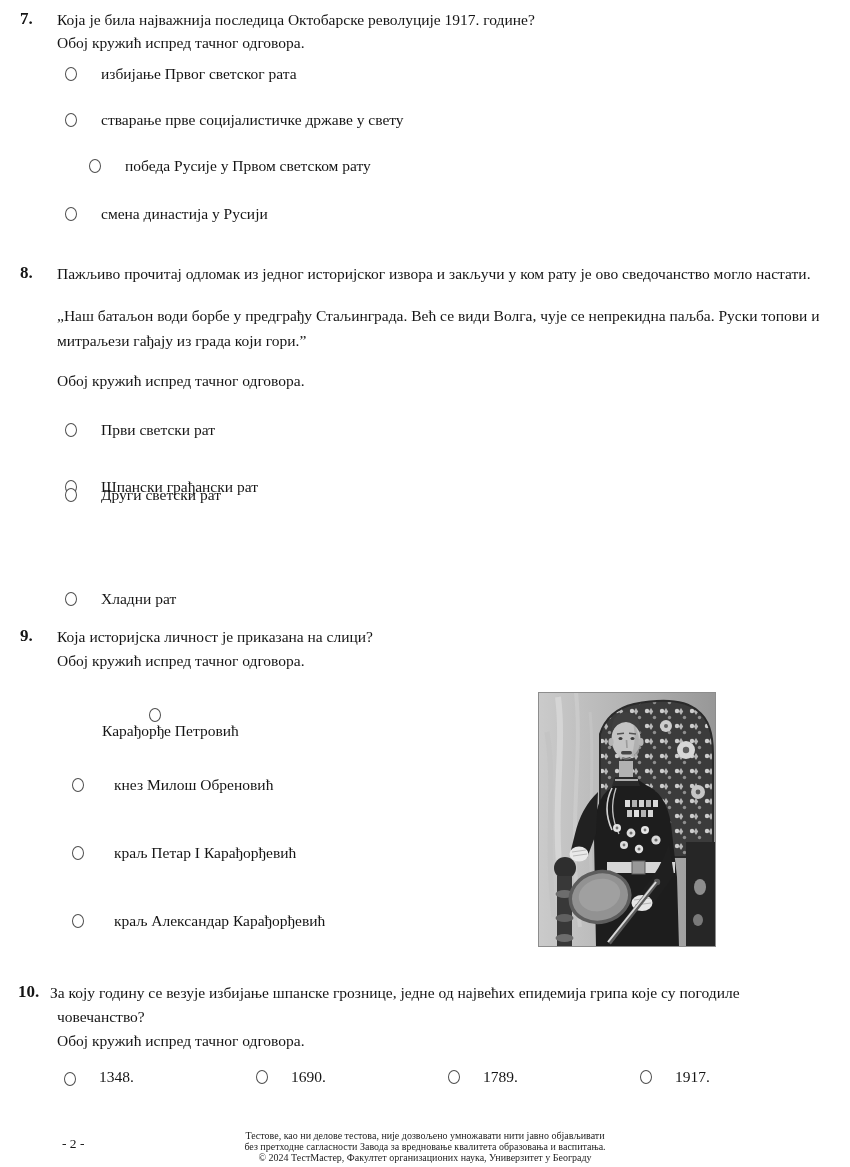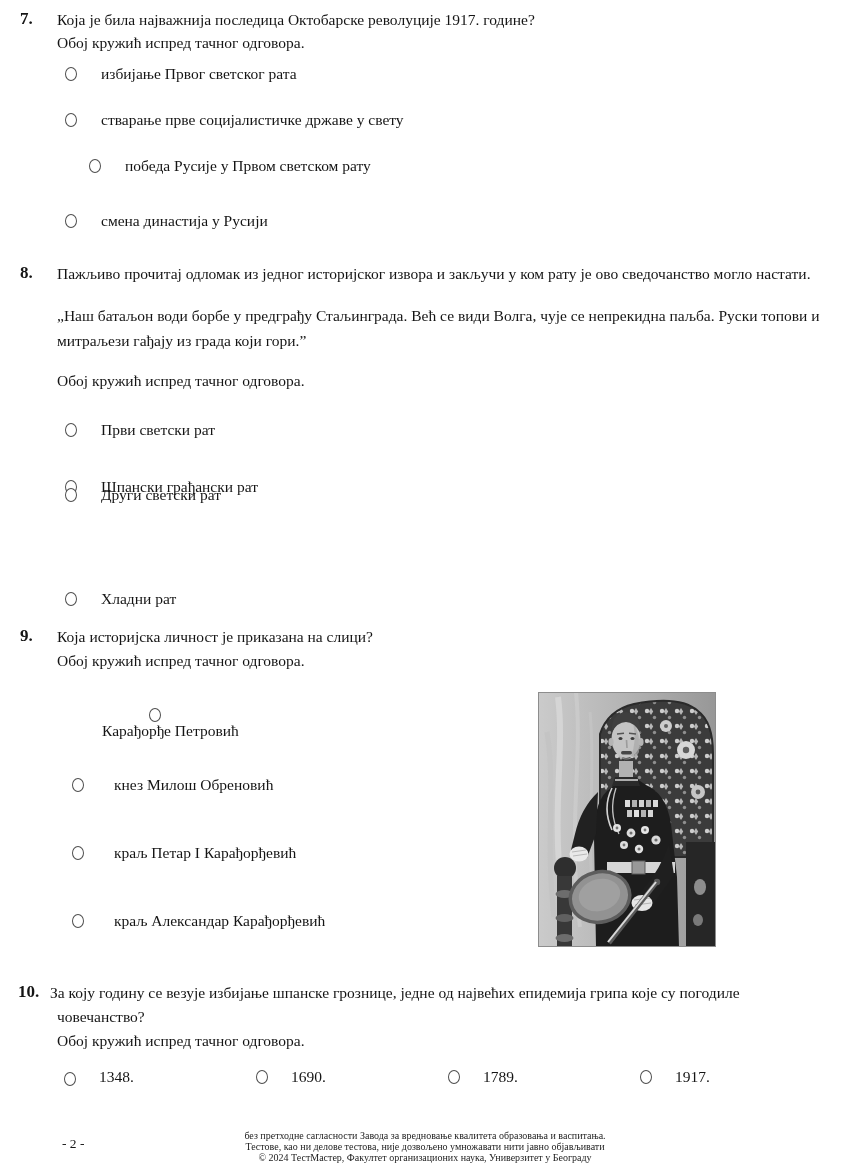--- a/index.html
+++ b/index.html
@@ -46,21 +46,21 @@
       <span class="opt-label gap24">избијање Првог светског рата</span>
     </div>
     <div class="option" style="left:65px; top:111px;">
       <span class="radio"></span>
       <span class="opt-label gap24">стварање прве социјалистичке државе у свету</span>
     </div>
     <div class="option" style="left:65px; top:157px;padding-left:24px;">
       <span class="radio"></span>
       <span class="opt-label gap24">победа Русије у Првом светском рату</span>
     </div>
-    <div class="option" style="left:65px; top:212px;">
+    <div class="option" style="left:65px; top:205px;">
       <span class="radio"></span>
       <span class="opt-label gap24">смена династија у Русији</span>
     </div>
   </div>
 
   <div>
     <div class="qnum" style="left:20px; top:263px;">8.</div>
     <div class="qline" style="left:57px; top:263px;">Пажљиво прочитај одломак из једног историјског извора и закључи у ком рату је ово сведочанство могло настати.</div>
 
     <div class="qblock" style="left:57px; top:303px;">
@@ -243,18 +243,18 @@
       <span class="opt-label gap23">1789.</span>
     </div>
     <div class="option" style="left:640px; top:1068px;">
       <span class="radio"></span>
       <span class="opt-label gap23">1917.</span>
     </div>
   </div>
 
   <div class="page-num">- 2 -</div>
   <div class="footer-center">
+    <div>Тестове, као ни делове тестова, није дозвољено умножавати нити јавно објављивати</div>
     <div>без претходне сагласности Завода за вредновање квалитета образовања и васпитања.</div>
-    <div>Тестове, као ни делове тестова, није дозвољено умножавати нити јавно објављивати</div>
     <div>© 2024 ТестМастер, Факултет организационих наука, Универзитет у Београду</div>
   </div>
 
 </div>
 
 </body></html>

